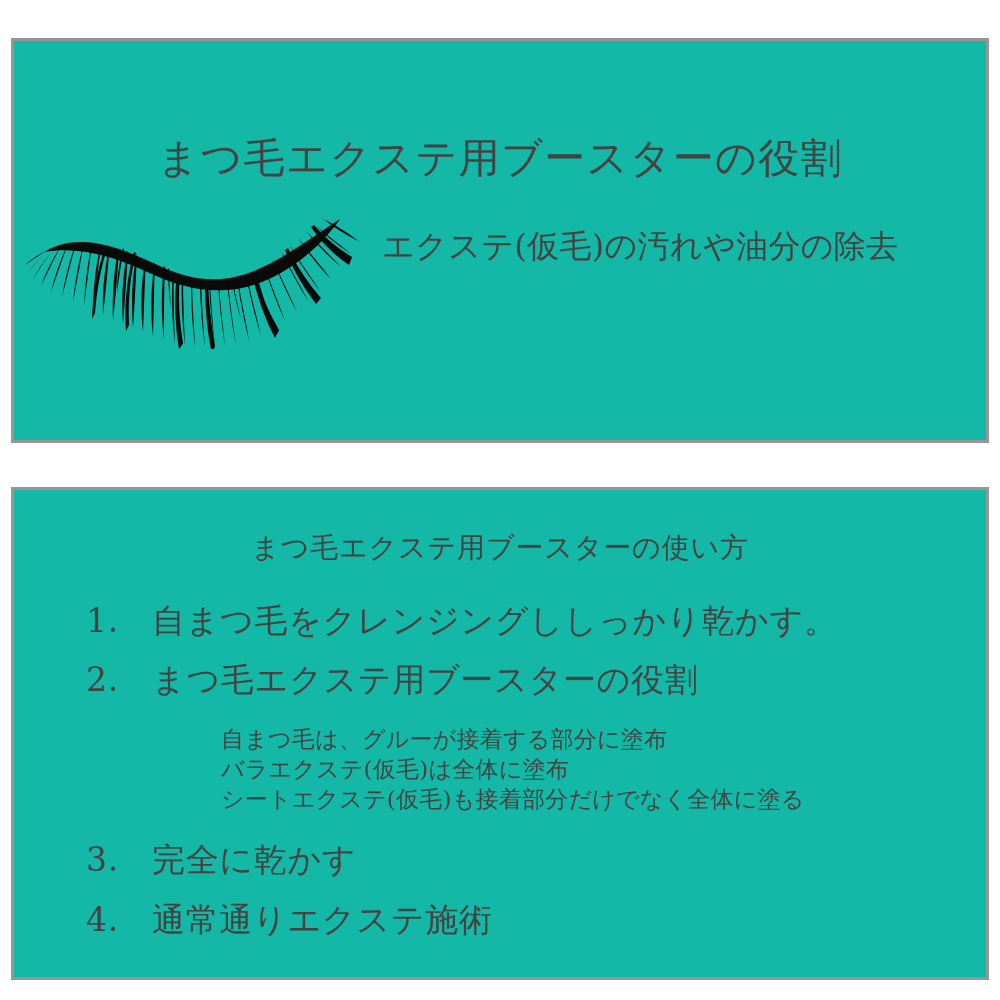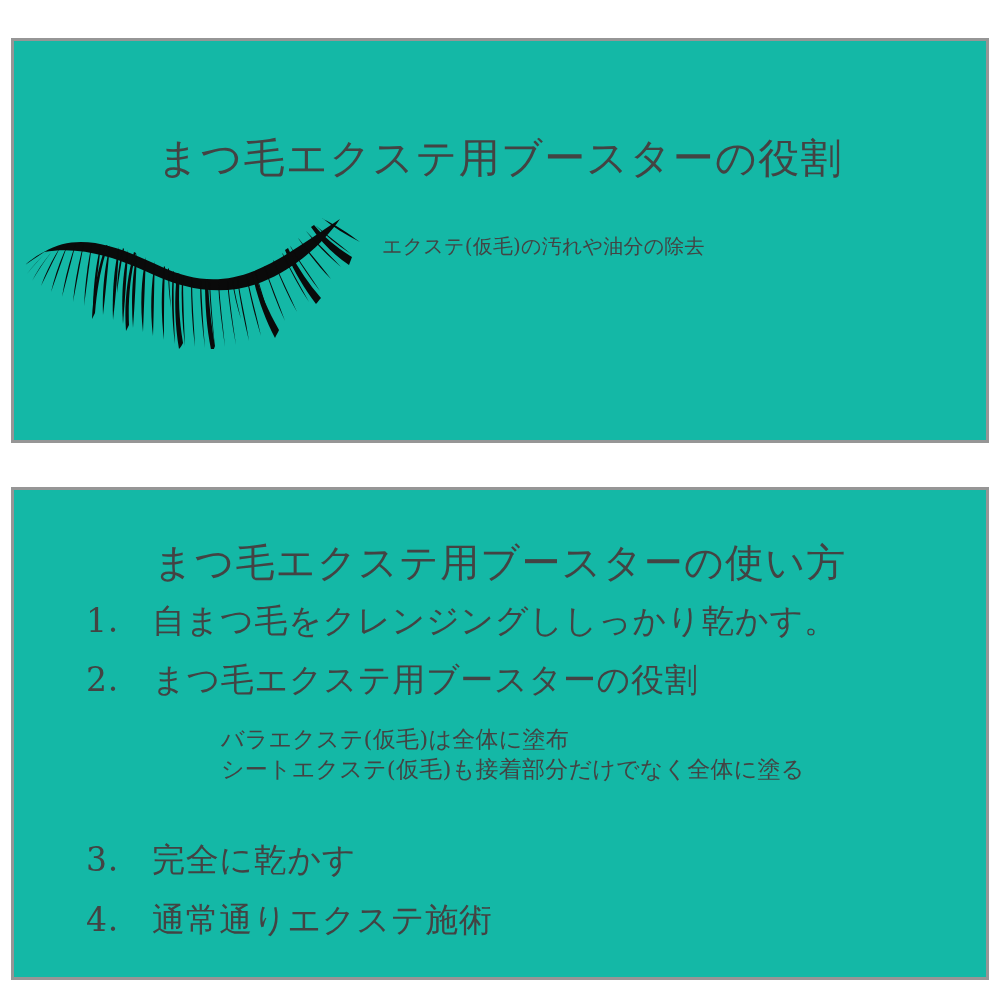--- a/index.html
+++ b/index.html
@@ -49,40 +49,40 @@
     left: 0;
     right: 0;
     text-align: center;
     font-size: 41px;
     letter-spacing: 0.03em;
     color: #434343;
     white-space: nowrap;
     font-weight: 400;
   }
   #role-title { top: 63px; }
-  #usage-title { top: 20px; font-size: 39px; }
+  #usage-title { top: 20px; font-size: 28px; }
 
   
   #lash-art {
     position: absolute;
     left: 8px;
     top: 148px;
     width: 350px;
     height: 160px;
   }
   #lash-art svg { display: block; width: 100%; height: 100%; }
 
   #role-lines {
     position: absolute;
     left: 368px;
     top: 183px;
     width: 595px;
   }
   .role-line {
-    font-size: 20px;
+    font-size: 32px;
     line-height: 45px;
     color: #434343;
     white-space: nowrap;
     letter-spacing: 0.01em;
   }
 
   
   #steps {
     position: absolute;
     left: 0;
@@ -230,18 +230,19 @@
         <span class="step-text">完全に乾かす</span>
       </div>
 
       <div class="step" id="step-4">
         <span class="step-num">4.</span>
         <span class="step-text">通常通りエクステ施術</span>
       </div>
     </div>
 
     <div id="notes">
+      <div class="note-line">自まつ毛は、グルーが接着する部分に塗布</div>
       <div class="note-line">バラエクステ(仮毛)は全体に塗布</div>
       <div class="note-line">シートエクステ(仮毛)も接着部分だけでなく全体に塗る</div>
     </div>
   </section>
 
 </div>
 
 </body></html>

